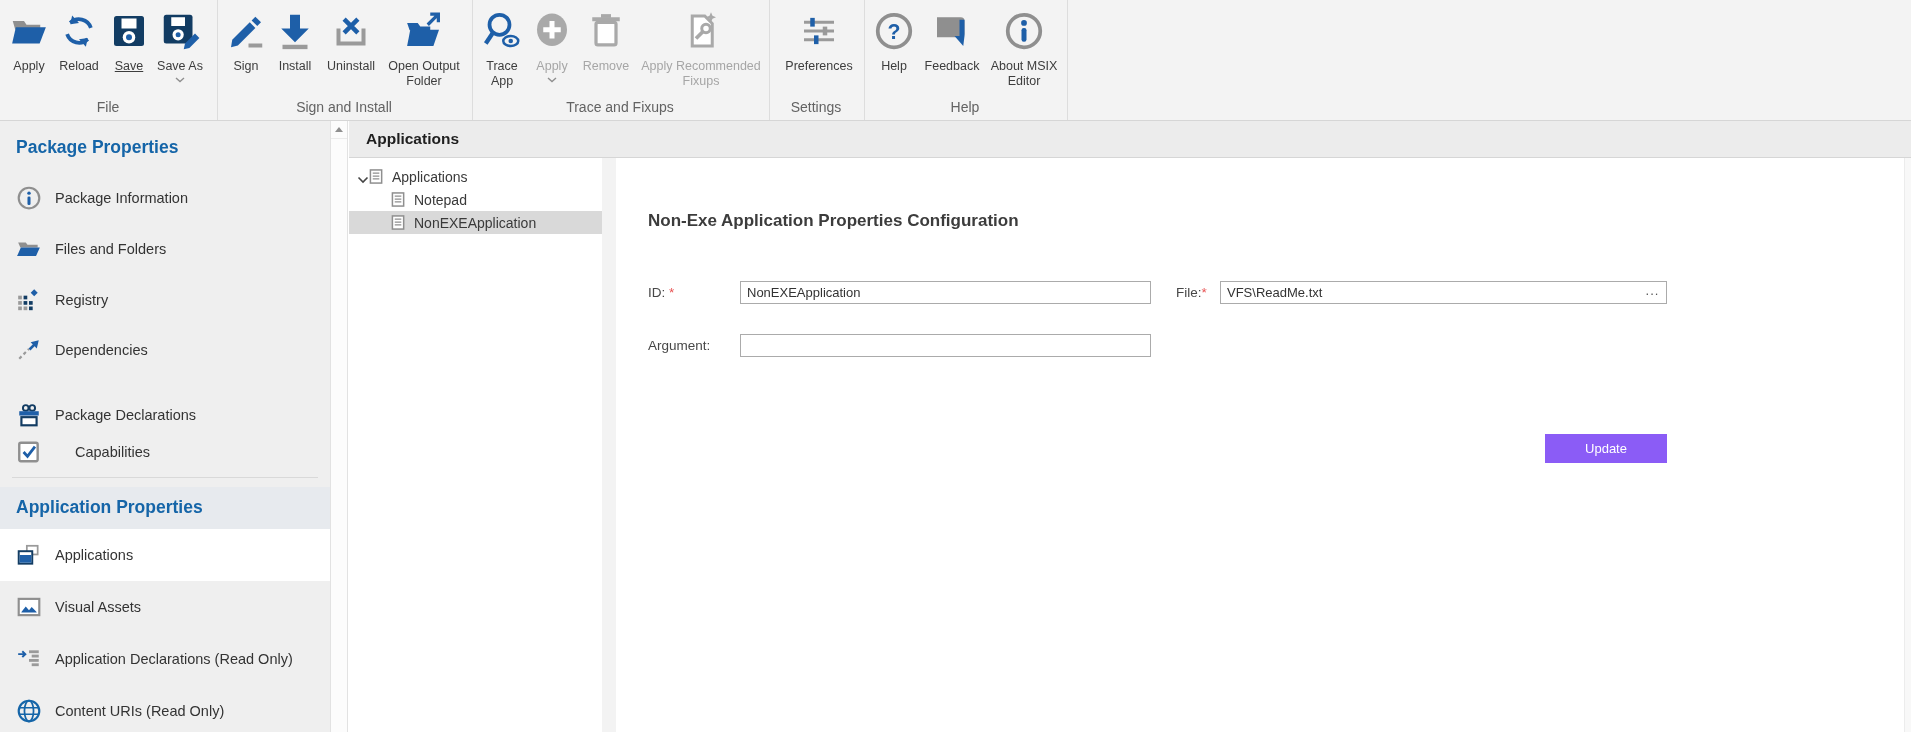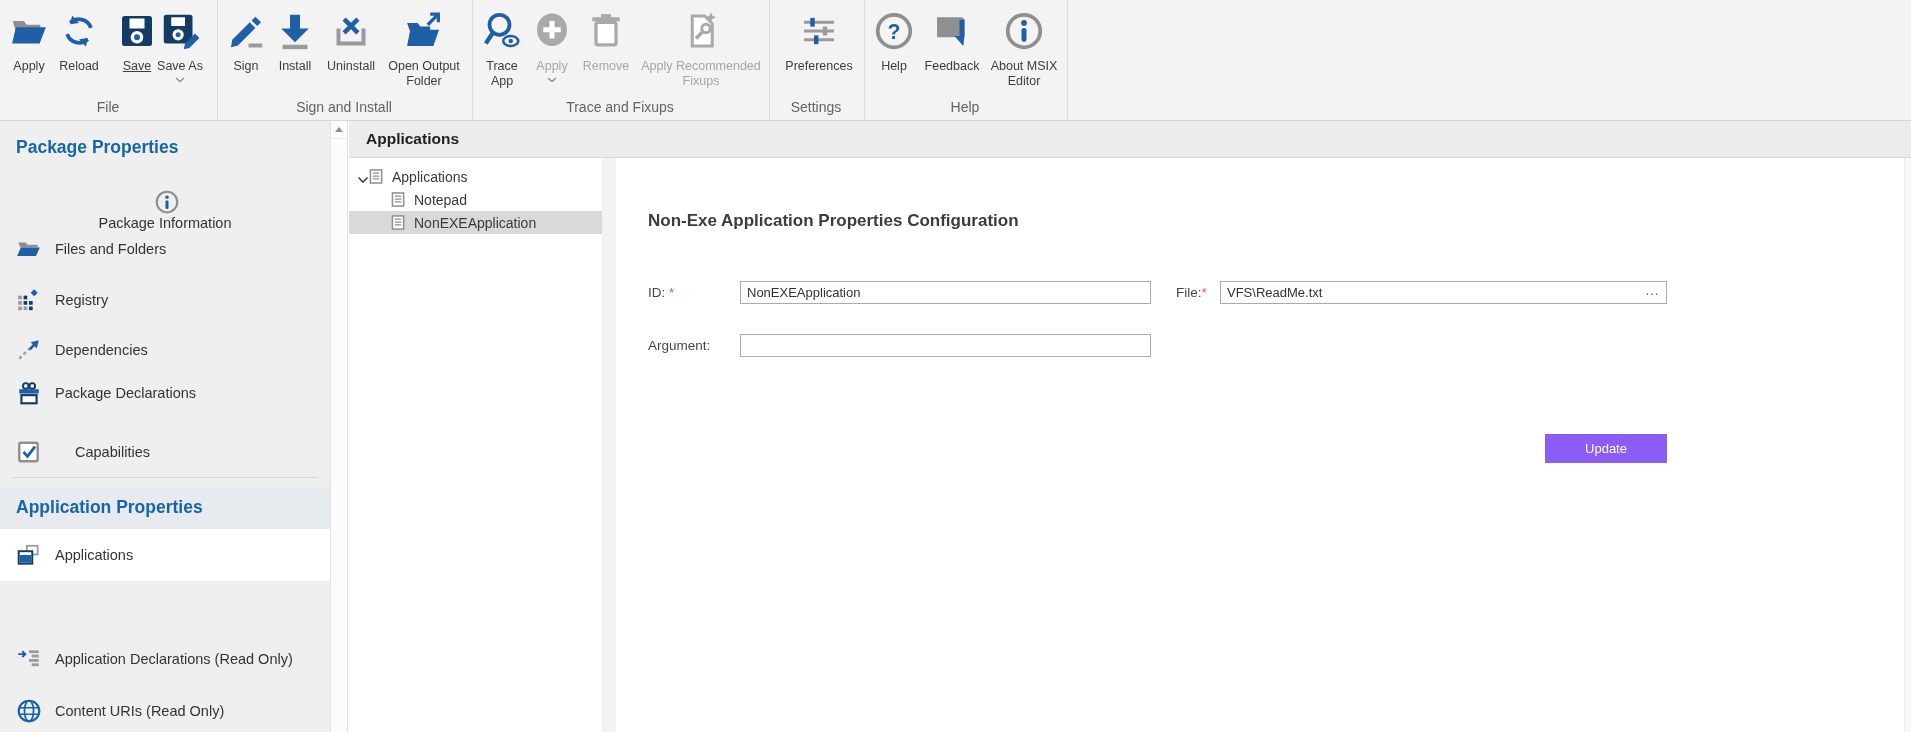--- a/index.html
+++ b/index.html
@@ -84,21 +84,21 @@
           <svg viewBox="0 0 32 32">
             <path d="M25.5 13.5A10 10 0 0 0 9 9.5" fill="none" stroke="#1e5fa8" stroke-width="3"></path>
             <path d="M6.5 18.5A10 10 0 0 0 23 22.5" fill="none" stroke="#1e5fa8" stroke-width="3"></path>
             <path d="M10.5 3.5L9 10.5l7-1z" fill="#1e5fa8"></path>
             <path d="M21.5 28.5L23 21.5l-7 1z" fill="#1e5fa8"></path>
           </svg>
         </span>
       </div>
       <div class="rlb">Reload</div>
     </div>
-    <div class="rbtn" style="left: 113px; width: 48px; text-decoration: underline;">
+    <div class="rbtn" style="left: 105px; width: 48px; text-decoration: underline;">
       <div class="ric">
         <span style="display: flex;">
           <svg viewBox="0 0 32 32">
             <rect x="4" y="4" width="24" height="24" rx="2" fill="#123c63"></rect>
             <rect x="10" y="6" width="12" height="8" fill="#fff"></rect>
             <circle cx="16" cy="21" r="5" fill="#fff"></circle>
             <circle cx="16" cy="21" r="2.4" fill="#1e5fa8"></circle>
           </svg>
         </span>
       </div>
@@ -276,21 +276,21 @@
             <rect x="14" y="13.5" width="4" height="11" rx="1.8" fill="#1e5fa8"></rect>
           </svg>
         </span>
       </div>
       <div class="rlb">About MSIX Editor</div>
     </div>
   </div>
 
 <div class="sidebar" id="sidebar">
     <div class="sb-title" style="top: 16px;">Package Properties</div>
-    <div class="sb-item" style="top: 68px; flex-direction: column;">
+    <div class="sb-item" style="top: 51px;">
       <span class="sic">
         <span style="display: flex;">
           <svg viewBox="0 0 24 24">
             <circle cx="12" cy="12" r="9.5" fill="none" stroke="#8f8f8f" stroke-width="2"></circle>
             <circle cx="12" cy="7.5" r="1.6" fill="#1e5fa8"></circle>
             <rect x="10.6" y="10.5" width="2.8" height="8" rx="1.2" fill="#1e5fa8"></rect>
           </svg>
         </span>
       </span>
       <span>Package Information</span>
@@ -333,21 +333,21 @@
         <span style="display: flex;">
           <svg viewBox="0 0 24 24">
             <path d="M3 20l9-9" stroke="#9a9a9a" stroke-width="2" stroke-dasharray="3 2.6" fill="none"></path>
             <path d="M12.5 11.5L19 5" stroke="#1e5fa8" stroke-width="2.4"></path>
             <path d="M21 3l-7.5 1.8 5.7 5.7z" fill="#1e5fa8"></path>
           </svg>
         </span>
       </span>
       <span>Dependencies</span>
     </div>
-    <div class="sb-item" style="top: 246px;">
+    <div class="sb-item" style="top: 268px;">
       <span class="sic">
         <span style="display: flex;">
           <svg viewBox="0 0 24 24">
             <circle cx="9" cy="5.5" r="2.6" fill="none" stroke="#123c63" stroke-width="1.8"></circle>
             <circle cx="15" cy="5.5" r="2.6" fill="none" stroke="#123c63" stroke-width="1.8"></circle>
             <rect x="3" y="8.5" width="18" height="4" fill="#1e5fa8"></rect>
             <rect x="5" y="14" width="14" height="7.5" fill="#fff" stroke="#123c63" stroke-width="2"></rect>
           </svg>
         </span>
       </span>
@@ -372,20 +372,31 @@
       <span class="sic">
         <span style="display: flex;">
           <svg viewBox="0 0 24 24">
             <rect x="10" y="3.5" width="10" height="8" fill="none" stroke="#9a9a9a" stroke-width="1.6"></rect>
             <rect x="2.5" y="8.5" width="12.5" height="11.5" fill="#fff" stroke="#123c63" stroke-width="1.8"></rect>
             <rect x="3.4" y="12" width="10.7" height="7.1" fill="#1e5fa8"></rect>
           </svg>
         </span>
       </span>
       <span>Applications</span>
+    </div>
+    <div class="sb-item" style="top: 460px;">
+      <span class="sic">
+        <span style="display: flex;">
+          <svg viewBox="0 0 24 24">
+            <rect x="2.5" y="4.5" width="19" height="15" fill="#fff" stroke="#8f8f8f" stroke-width="2"></rect>
+            <path d="M5 16.5l4-5 3 3.4 2.5-3 4.5 4.6v.5H5z" fill="#1e5fa8"></path>
+          </svg>
+        </span>
+      </span>
+      <span>Visual Assets</span>
     </div>
     <div class="sb-item" style="top: 512px;">
       <span class="sic">
         <span style="display: flex;">
           <svg viewBox="0 0 24 24">
             <path d="M2 7.5h6M5.8 4.8l2.8 2.7-2.8 2.7" stroke="#1e5fa8" stroke-width="1.8" fill="none"></path>
             <g fill="#9a9a9a">
               <rect x="12" y="4" width="9" height="2.6"></rect>
               <rect x="14.5" y="8" width="6.5" height="2.6"></rect>
               <rect x="12" y="12" width="9" height="2.6"></rect>

